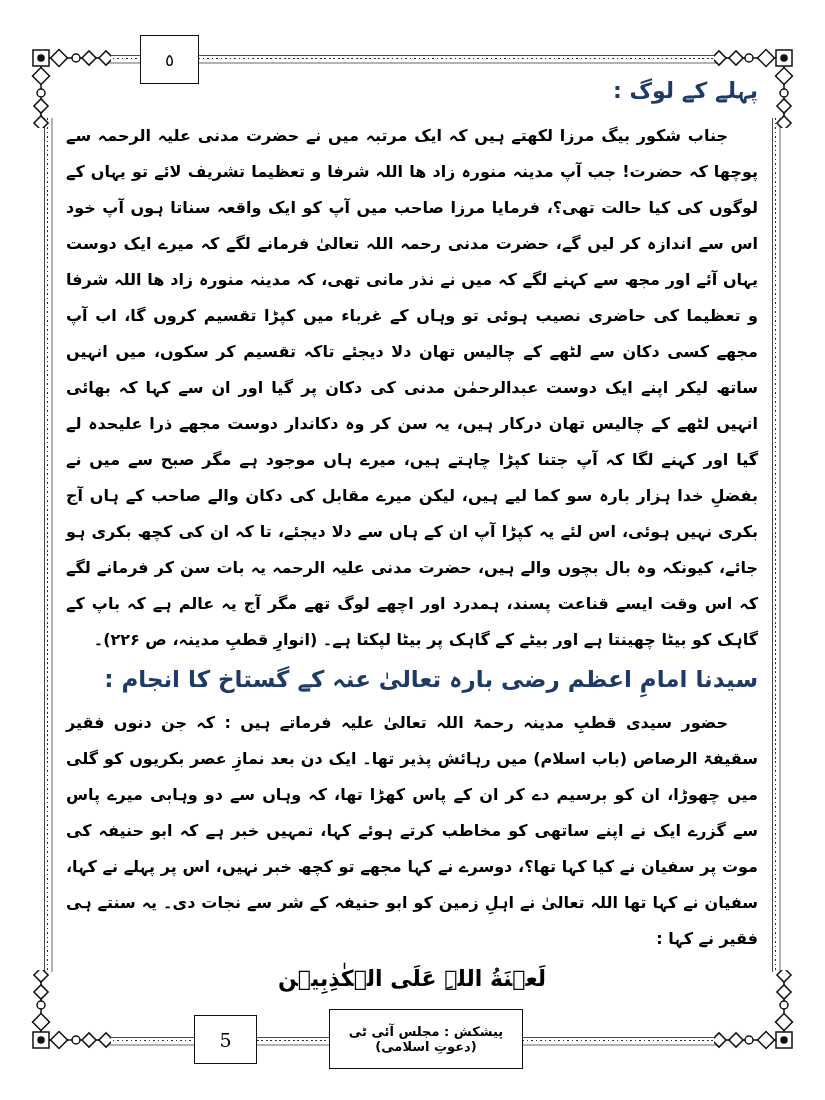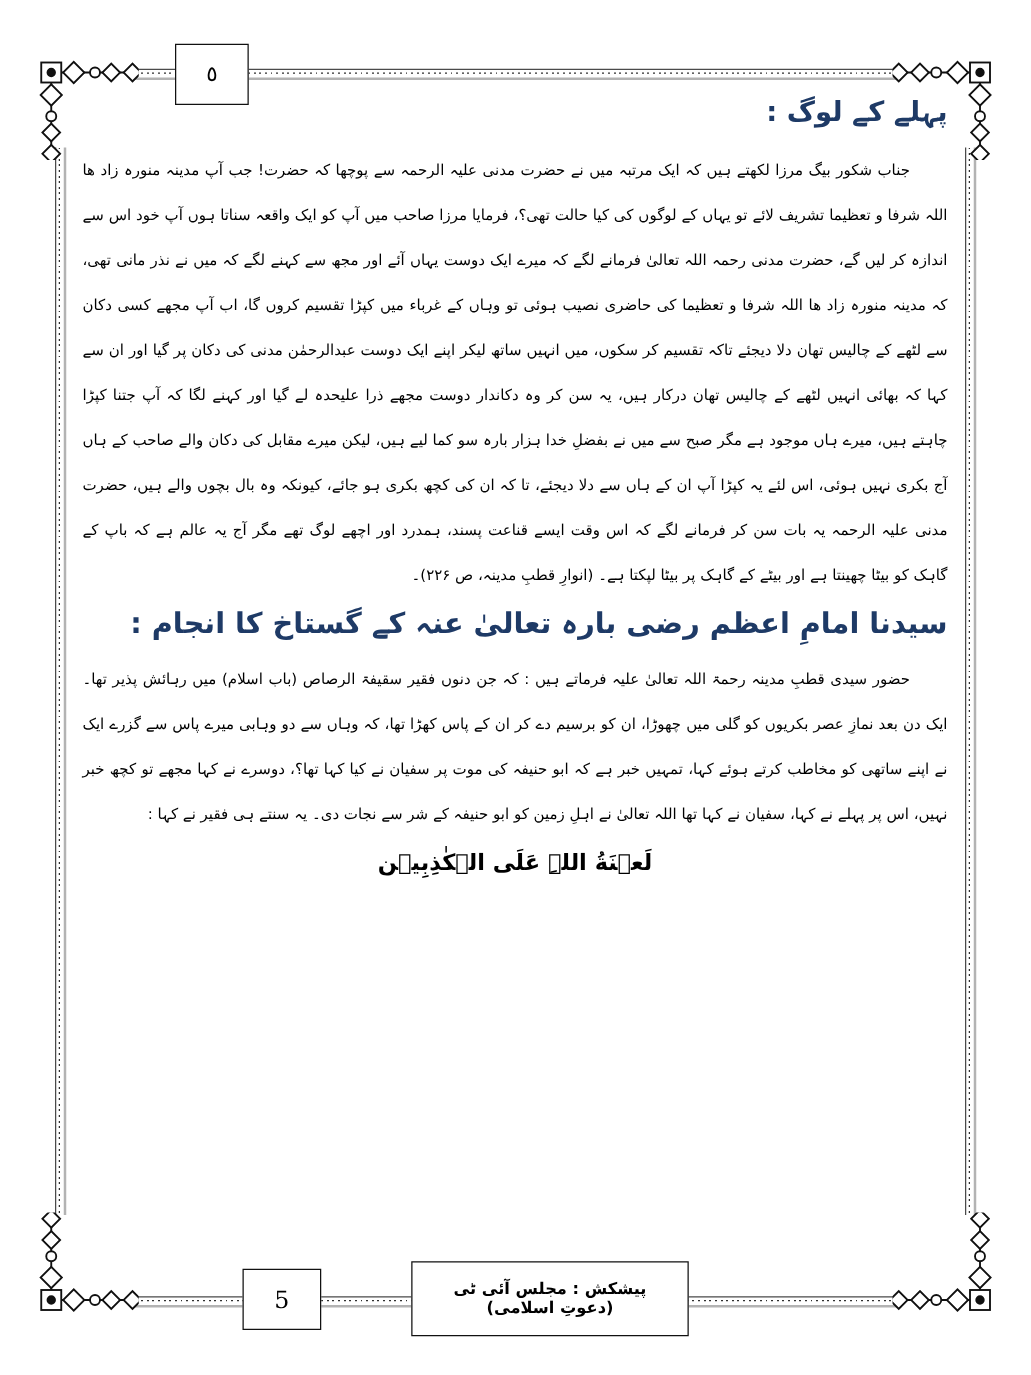--- a/index.html
+++ b/index.html
@@ -34,39 +34,40 @@
   .corner.bl{left:27px;top:970px;transform:scaleY(-1);}
   .corner.br{right:27px;top:970px;transform:scale(-1,-1);}
   
   .frame-box{
     position:absolute;background:#fff;border:1.4px solid #111;z-index:5;
     display:flex;align-items:center;justify-content:center;text-align:center;
   }
   .hdr-num{left:140px;top:35px;width:57px;height:47px;font-size:17px;}
   .hdr-title{left:366px;top:39px;width:348px;height:41px;font-size:13.5px;font-weight:bold;direction:rtl;}
   .ftr-num{left:194px;top:1015px;width:61px;height:47px;font-family:"DejaVu Serif","Liberation Serif",serif;font-size:19px;}
-  .ftr-presenter{left:329px;top:1009px;width:184px;height:58px;font-size:13px;font-weight:bold;direction:rtl;padding:0 18px;}
+  .ftr-presenter{left:329px;top:1009px;width:184px;height:58px;font-size:13px;font-weight:bold;direction:rtl;padding:0 4px;}
   
   .content{
     position:absolute;left:66px;top:76px;width:692px;direction:rtl;z-index:3;
   }
   .h1{
     font-size:22px;font-weight:bold;color:#1e3a66;text-align:right;
     margin:0 0 12px 0;line-height:1.35;
   }
   .h2{
     font-size:23px;font-weight:bold;color:#1e3a66;text-align:right;
     margin:6px 0 10px 0;line-height:1.35;
   }
   .para{
-    font-size:12px;line-height:36px;text-align:justify;margin:0;
+    font-size:16px;line-height:36px;text-align:justify;margin:0;
     text-indent:30px;
+    font-weight:bold;
   }
   .arabic-line{
-    font-size:18px;font-weight:bold;line-height:40px;text-align:center;margin:2px 0;
+    font-size:22px;font-weight:bold;line-height:40px;text-align:center;margin:2px 0;
   }
 </style>
 </head>
 <body>
 
 <div class="page">
 
   <div class="h-rule rule-header"></div>
   <div class="h-rule rule-footer"></div>
   <div class="v-rule rule-left"></div>

